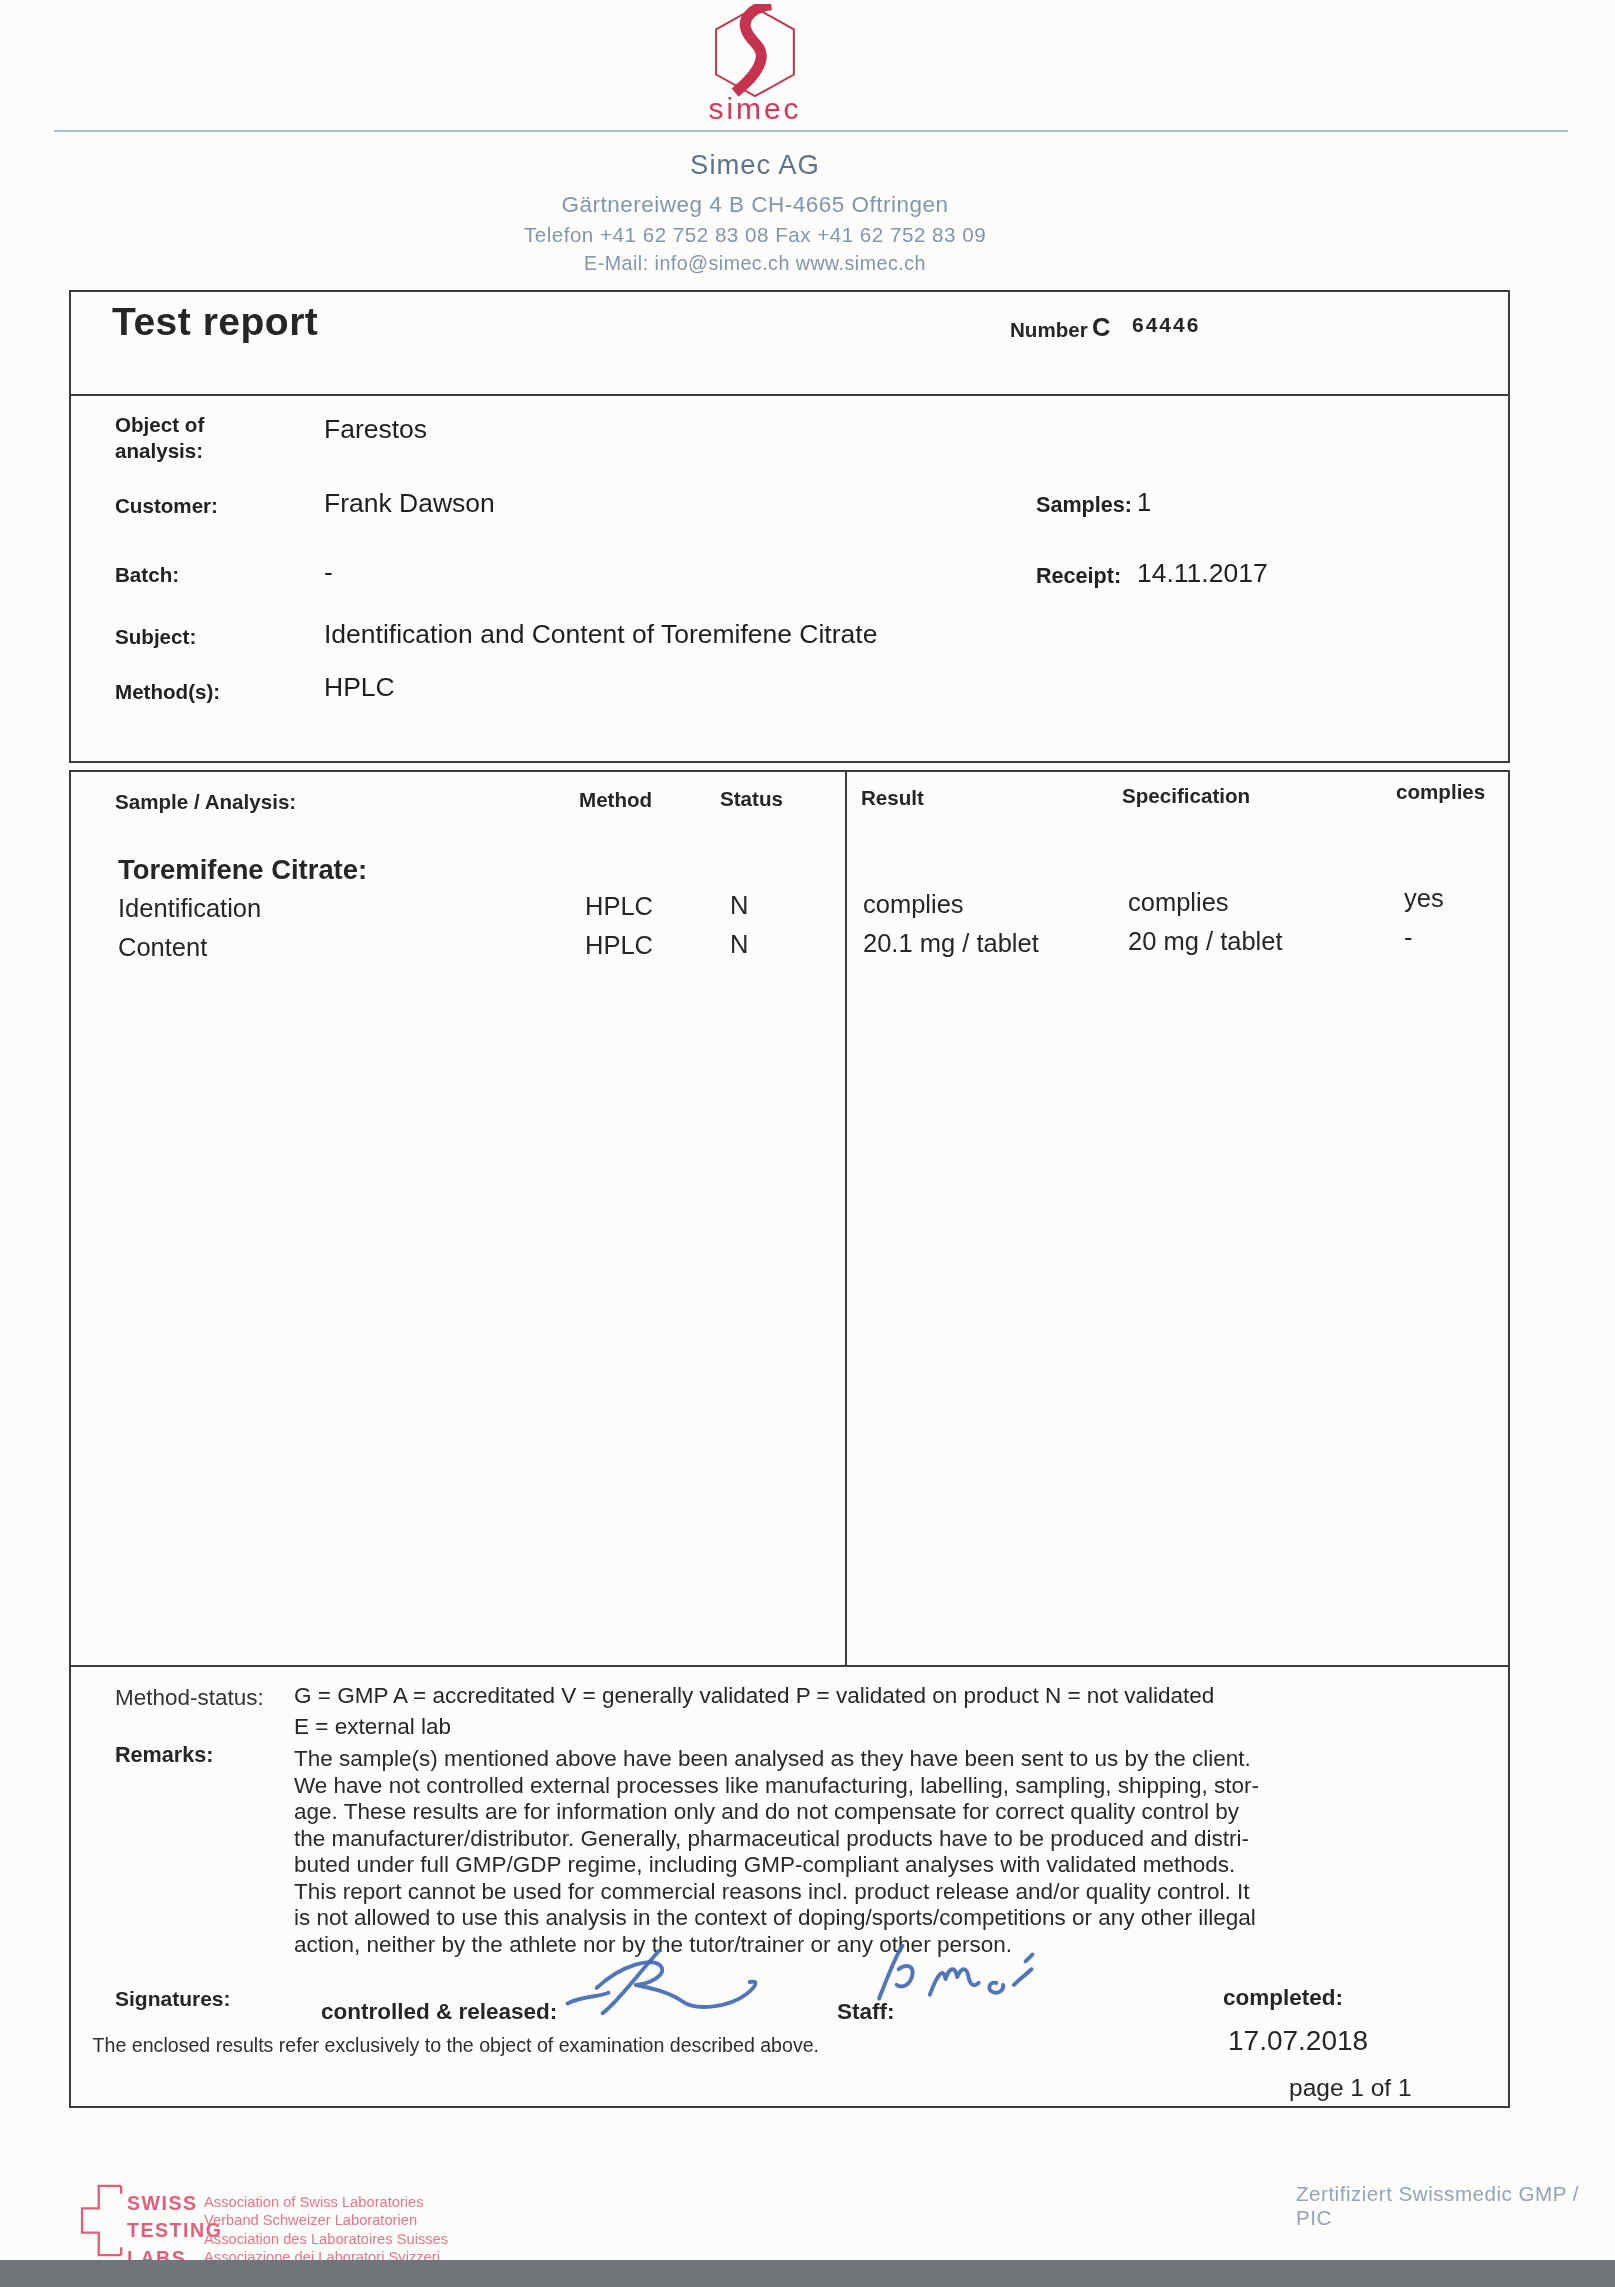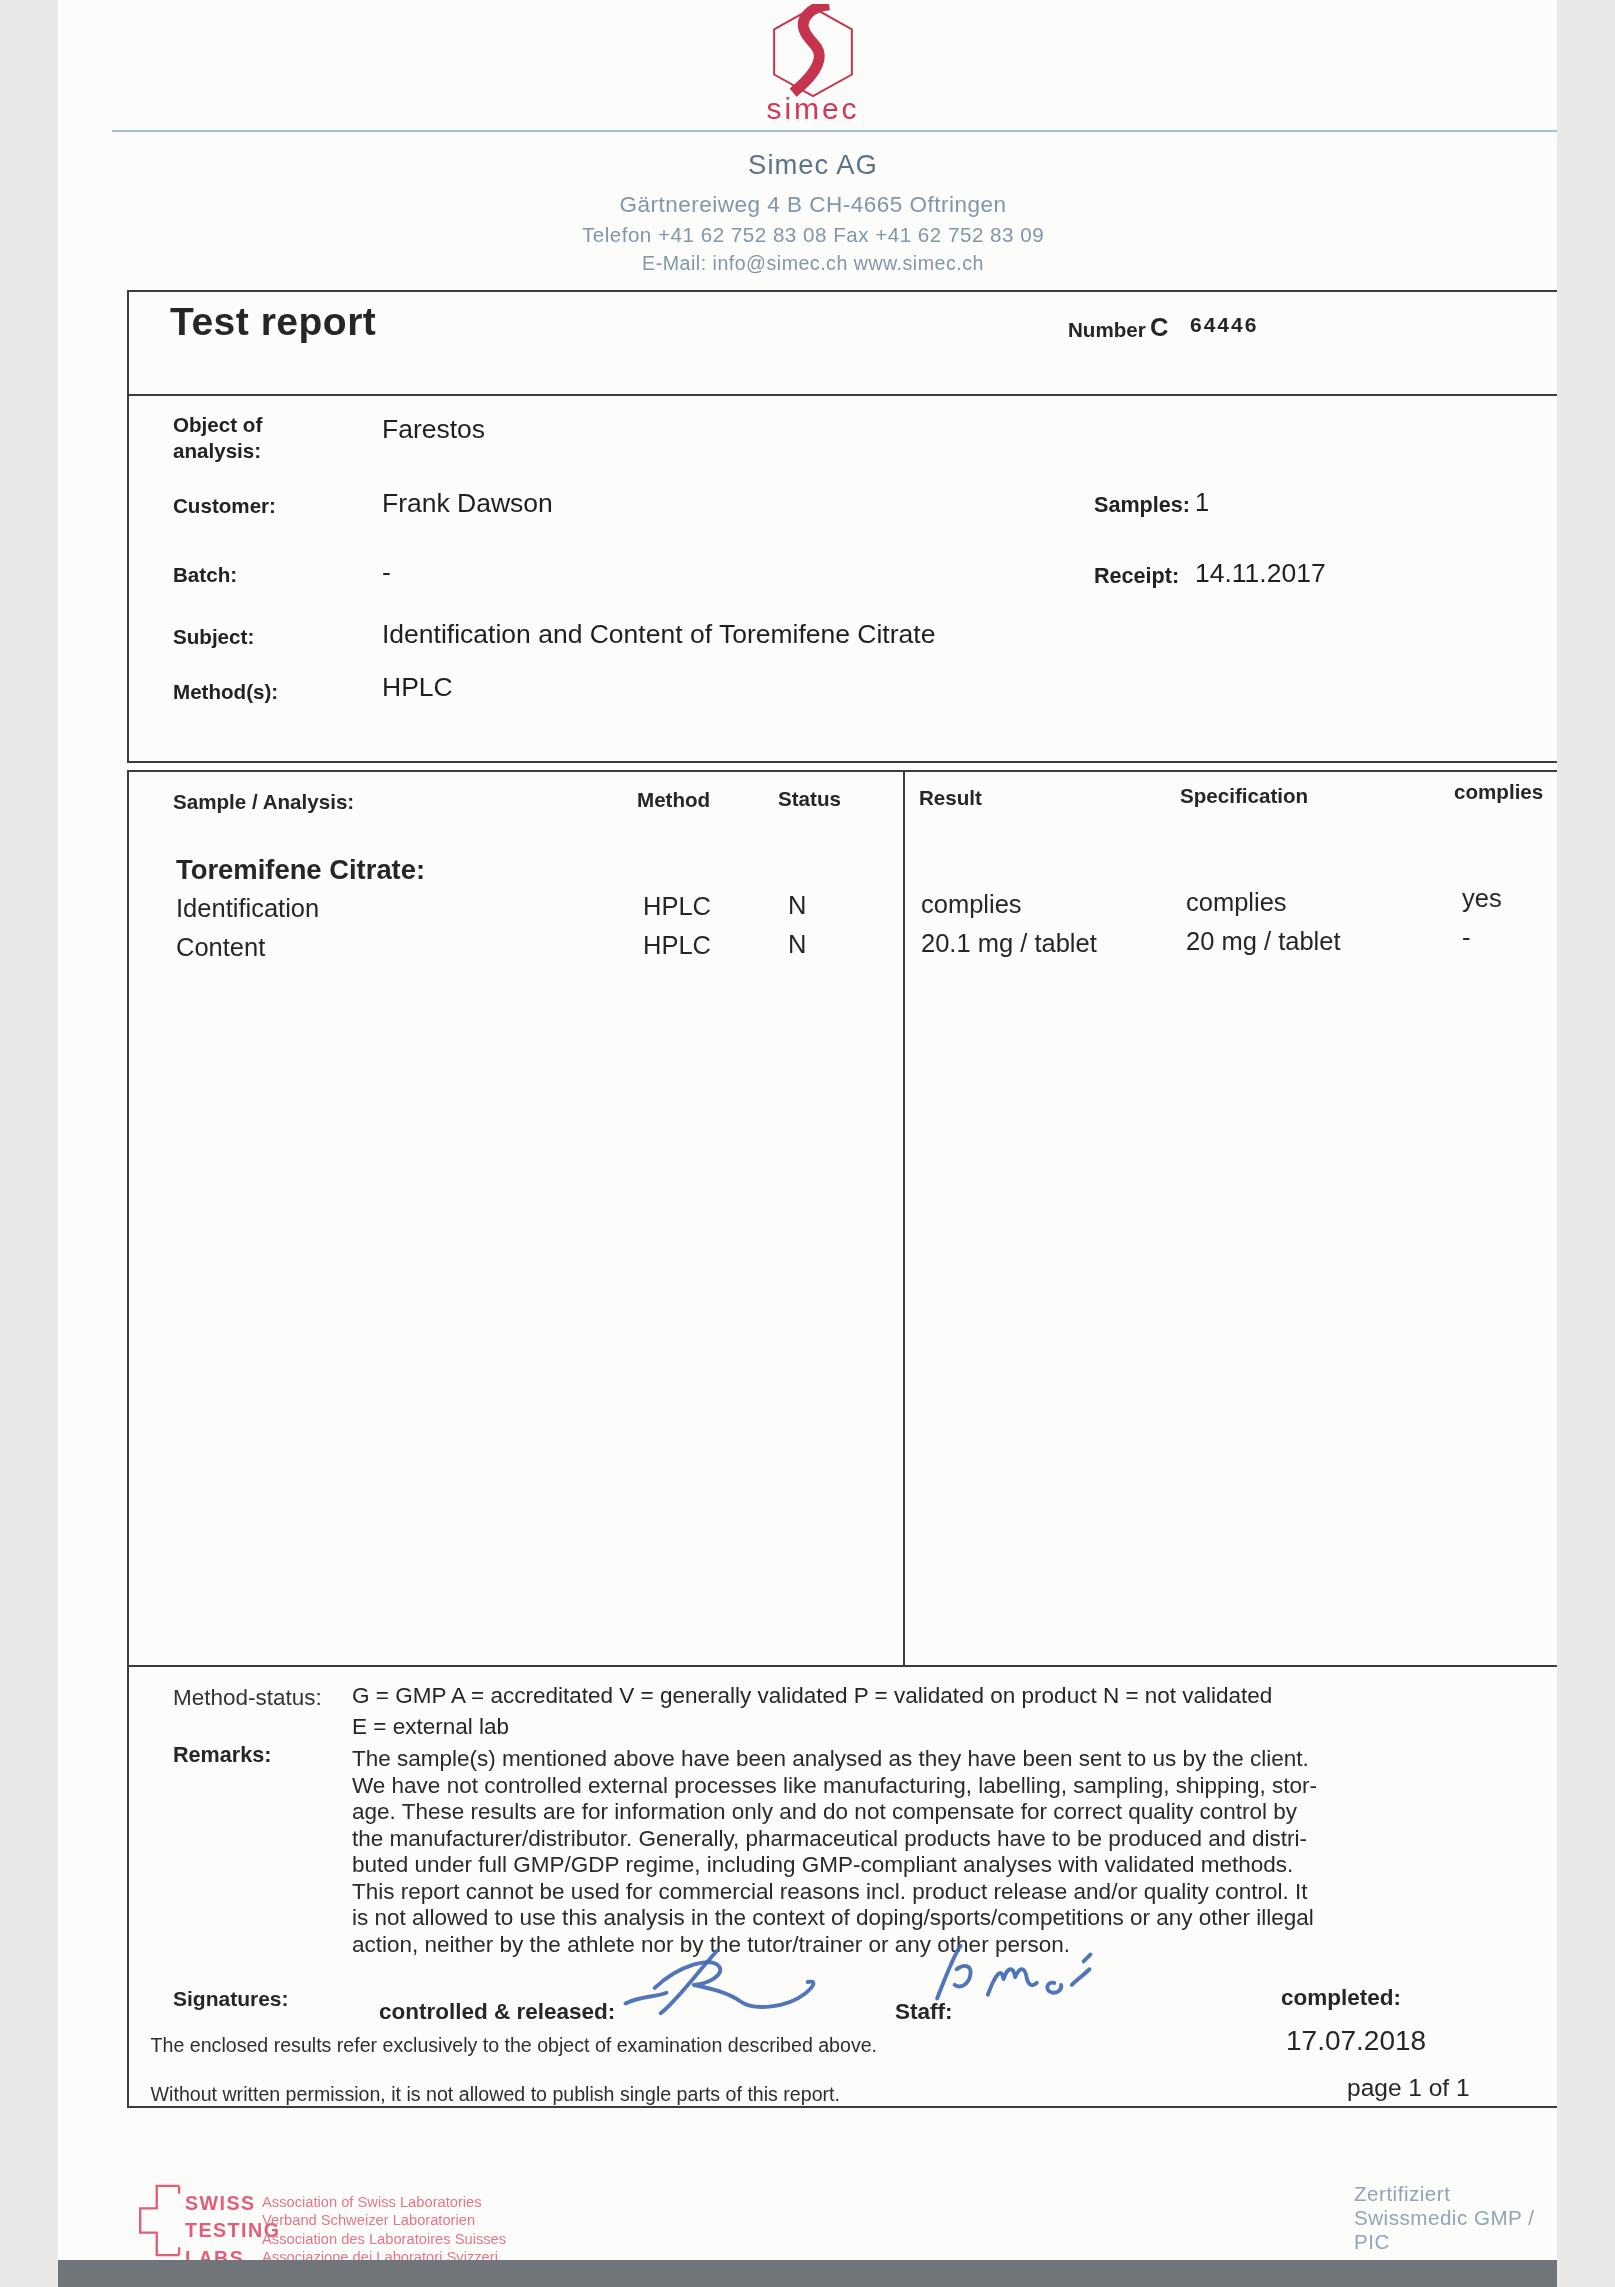--- a/index.html
+++ b/index.html
@@ -1,17 +1,17 @@
 <!DOCTYPE html>
 <html><head>
 <meta charset="utf-8">
 <style>
   html,body{margin:0;padding:0;background:#e8e8e6;}
   .page{
-    position:relative;width:1499px;height:2288px;margin:0 auto;
+    position:relative;width:1615px;height:2288px;margin:0 auto;
     background:#fcfcfb;overflow:hidden;
     font-family:"Liberation Sans", sans-serif;color:#262626;
   }
   .abs{position:absolute;}
   .b{font-weight:bold;}
   .box{position:absolute;border:2px solid #3c3c3c;background:transparent;}
   .hline{position:absolute;background:#3c3c3c;height:2px;}
   .vline{position:absolute;background:#3c3c3c;width:2px;}
   .lbl{font-weight:bold;font-size:20.6px;color:#222;}
   .val{font-size:26.5px;color:#1f1f1f;}
@@ -131,21 +131,20 @@
       <path d="M136,46 C128,44 126,54 134,56 C140,57 144,52 143,48"></path>
       <path d="M154,48 C160,42 166,38 172,32"></path>
       <path d="M166,24 L173,17"></path>
     </svg>
 
     <div class="abs b" style="left:1152px;top:1213px;font-size:22.5px;">completed:</div>
     <div class="abs" style="left:1157px;top:1253px;font-size:28px;">17.07.2018</div>
     <div class="abs" style="left:1218px;top:1302px;font-size:24.5px;">page 1 of 1</div>
 
     <div class="abs fine" style="left:21.6px;top:1262px;">The enclosed results refer exclusively to the object of examination described above.</div>
-    <div class="abs fine" style="left:21.6px;top:1311px;">Without written permission, it is not allowed to publish single parts of this report.</div>
   </div>
 
   <svg class="abs" style="left:80px;top:2184px;width:55px;height:74px;" viewBox="0 0 56 76">
     <path d="M42,2 H19 V25 H2 V50 H19 V73 H42 M42,2 V10 M42,73 V65" fill="none" stroke="#e25d78" stroke-width="2.4"></path>
   </svg>
   <div class="abs pink b" style="left:127px;top:2192px;font-size:19.6px;letter-spacing:1.5px;">SWISS</div>
   <div class="abs pink b" style="left:127px;top:2219px;font-size:19.6px;letter-spacing:1.5px;">TESTING</div>
   <div class="abs pink b" style="left:127px;top:2247px;font-size:19.6px;letter-spacing:1.5px;">LABS</div>
 
   <div class="abs" style="left:204px;top:2194px;font-size:14.7px;color:#e4768b;">Association of Swiss Laboratories</div>

